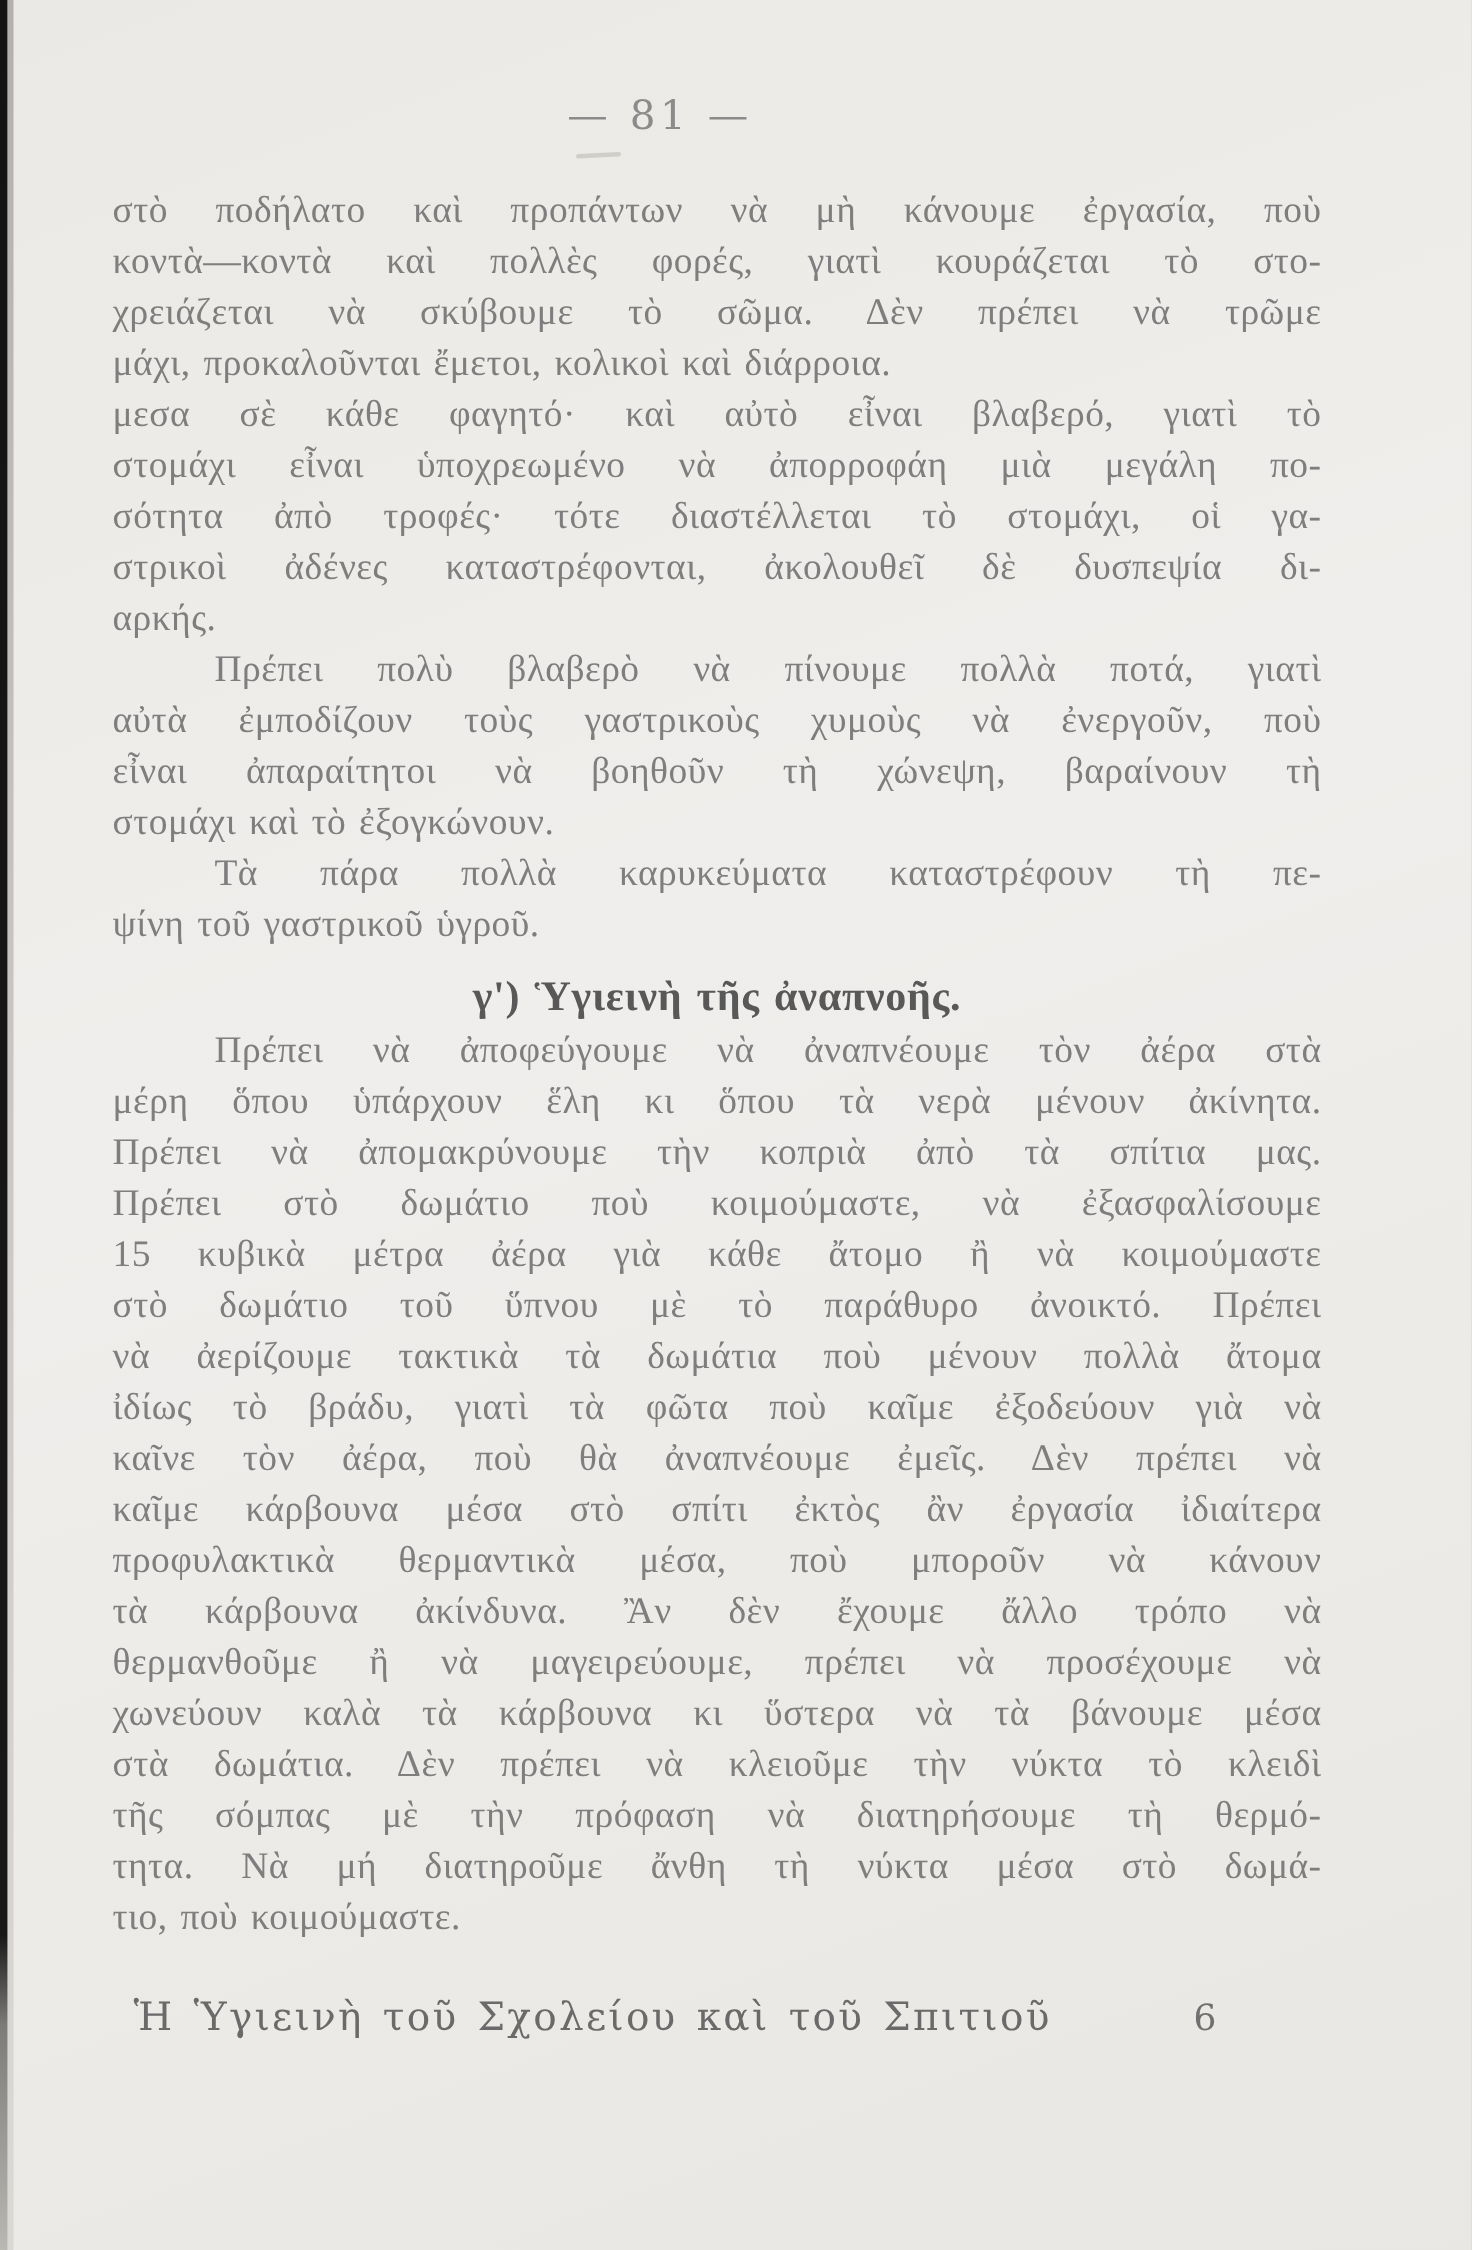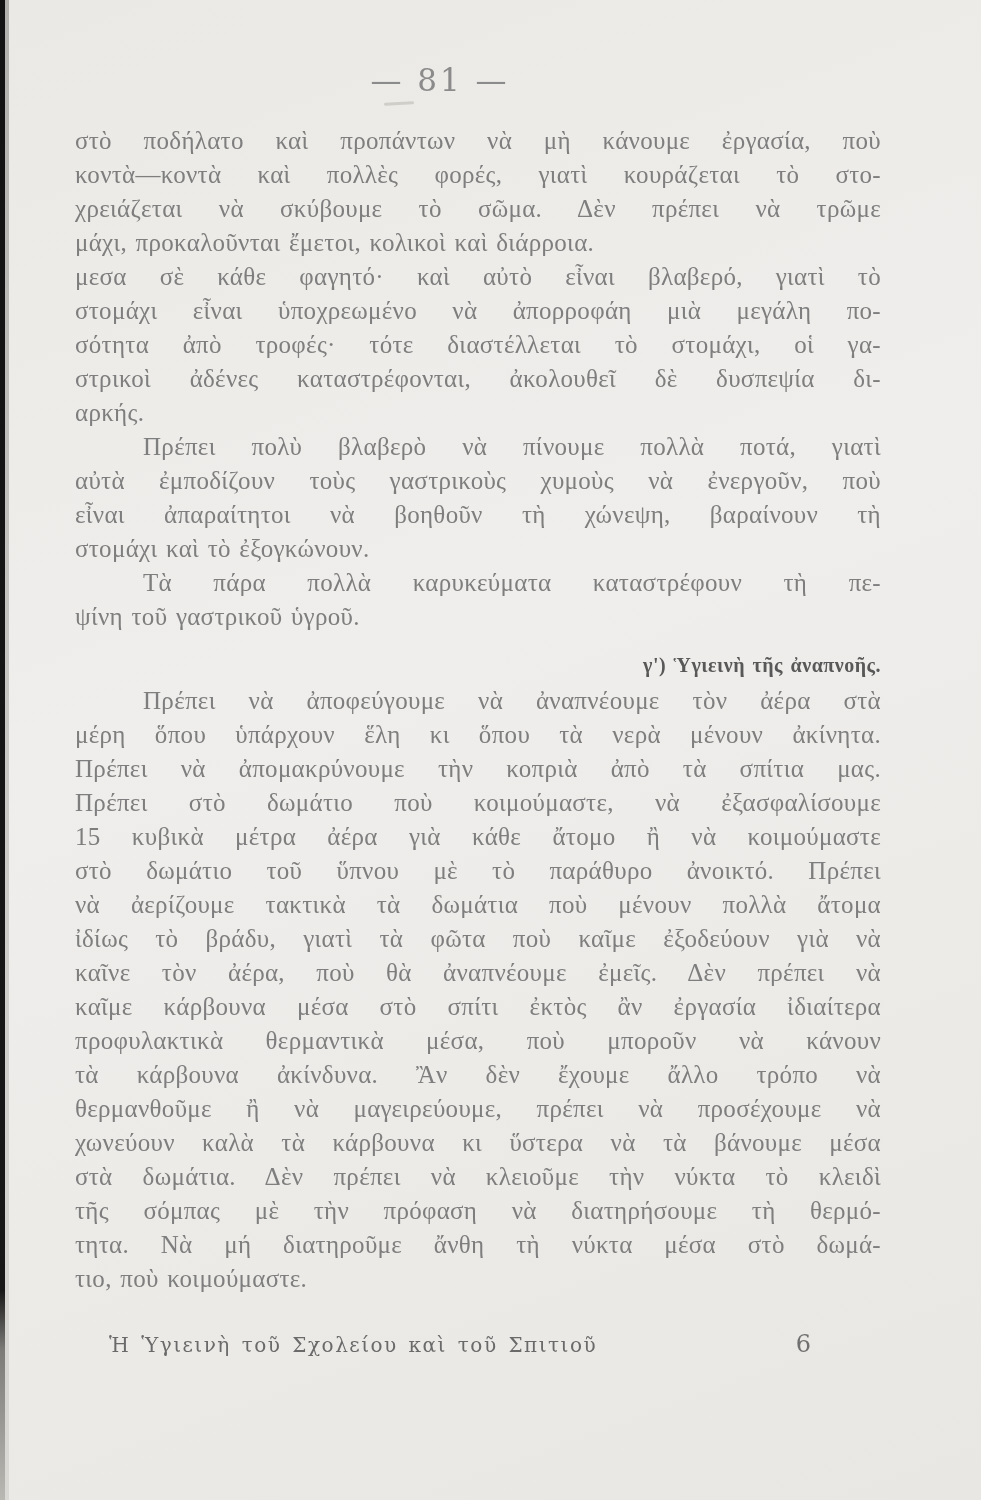--- a/index.html
+++ b/index.html
@@ -17,21 +17,21 @@
     position:absolute; left:0; top:0; width:5px; height:100%;
     background: linear-gradient(to bottom, #131313 0%, #181818 86%, #7c7b78 90%, #bab8b3 100%);
   }
   .edge-gray {
     position:absolute; left:5px; top:0; width:4px; height:100%;
     background: linear-gradient(to bottom, rgba(110,108,104,0.45), rgba(160,158,153,0.22));
   }
 
   .page-header {
     position:absolute; top:62px; left:0; width:880px;
-    text-align:center; font-size:31px; color:#8b8b8b; letter-spacing:3px;
+    text-align:center; font-size:27px; color:#8b8b8b; letter-spacing:3px;
   }
 
   .artifact-dash {
     position:absolute; top:102px; left:384px; width:30px; height:3px;
     background:#c9c7c2; border-radius:2px; transform:rotate(-3deg); opacity:.8;
   }
 
   .content {
     position:absolute; left:75px; top:124px; width:806px;
     color:#7e7e7e; font-size:25px; letter-spacing:0.3px; word-spacing:2px;font-family:Liberation Serif, serif;
@@ -39,29 +39,29 @@
   .ln {
     height:34px; line-height:34px; margin:0;
     text-align:justify; text-align-last:justify;
     white-space:nowrap;
   }
   .ln.last { text-align-last:left; }
   .ln.ind  { padding-left:68px; }
 
   .heading {
     margin:16px 0 4px 0; height:30px; line-height:30px;
-    font-size:20px; font-weight:bold; color:#585858; letter-spacing:0.5px;
-    text-align:right;
+    font-size:28px; font-weight:bold; color:#585858; letter-spacing:0.5px;
+    text-align:center;
   }
 
   .page-footer {
     position:absolute; left:75px; top:1330px; width:806px;
     display:flex; align-items:baseline; color:#6a6a6a;
   }
-  .footer-title { margin-left:34px; font-size:20px; letter-spacing:1.5px; word-spacing:3px; }
+  .footer-title { margin-left:14px; font-size:26px; letter-spacing:1.5px; word-spacing:3px; }
   .footer-page-num { margin-left:auto; margin-right:70px; font-size:24px; color:#707070; }
 </style>
 </head>
 <body>
 
 <div class="page">
   <div class="edge-black"></div>
   <div class="edge-gray"></div>
 
   <div class="page-header">— 81 —</div>

